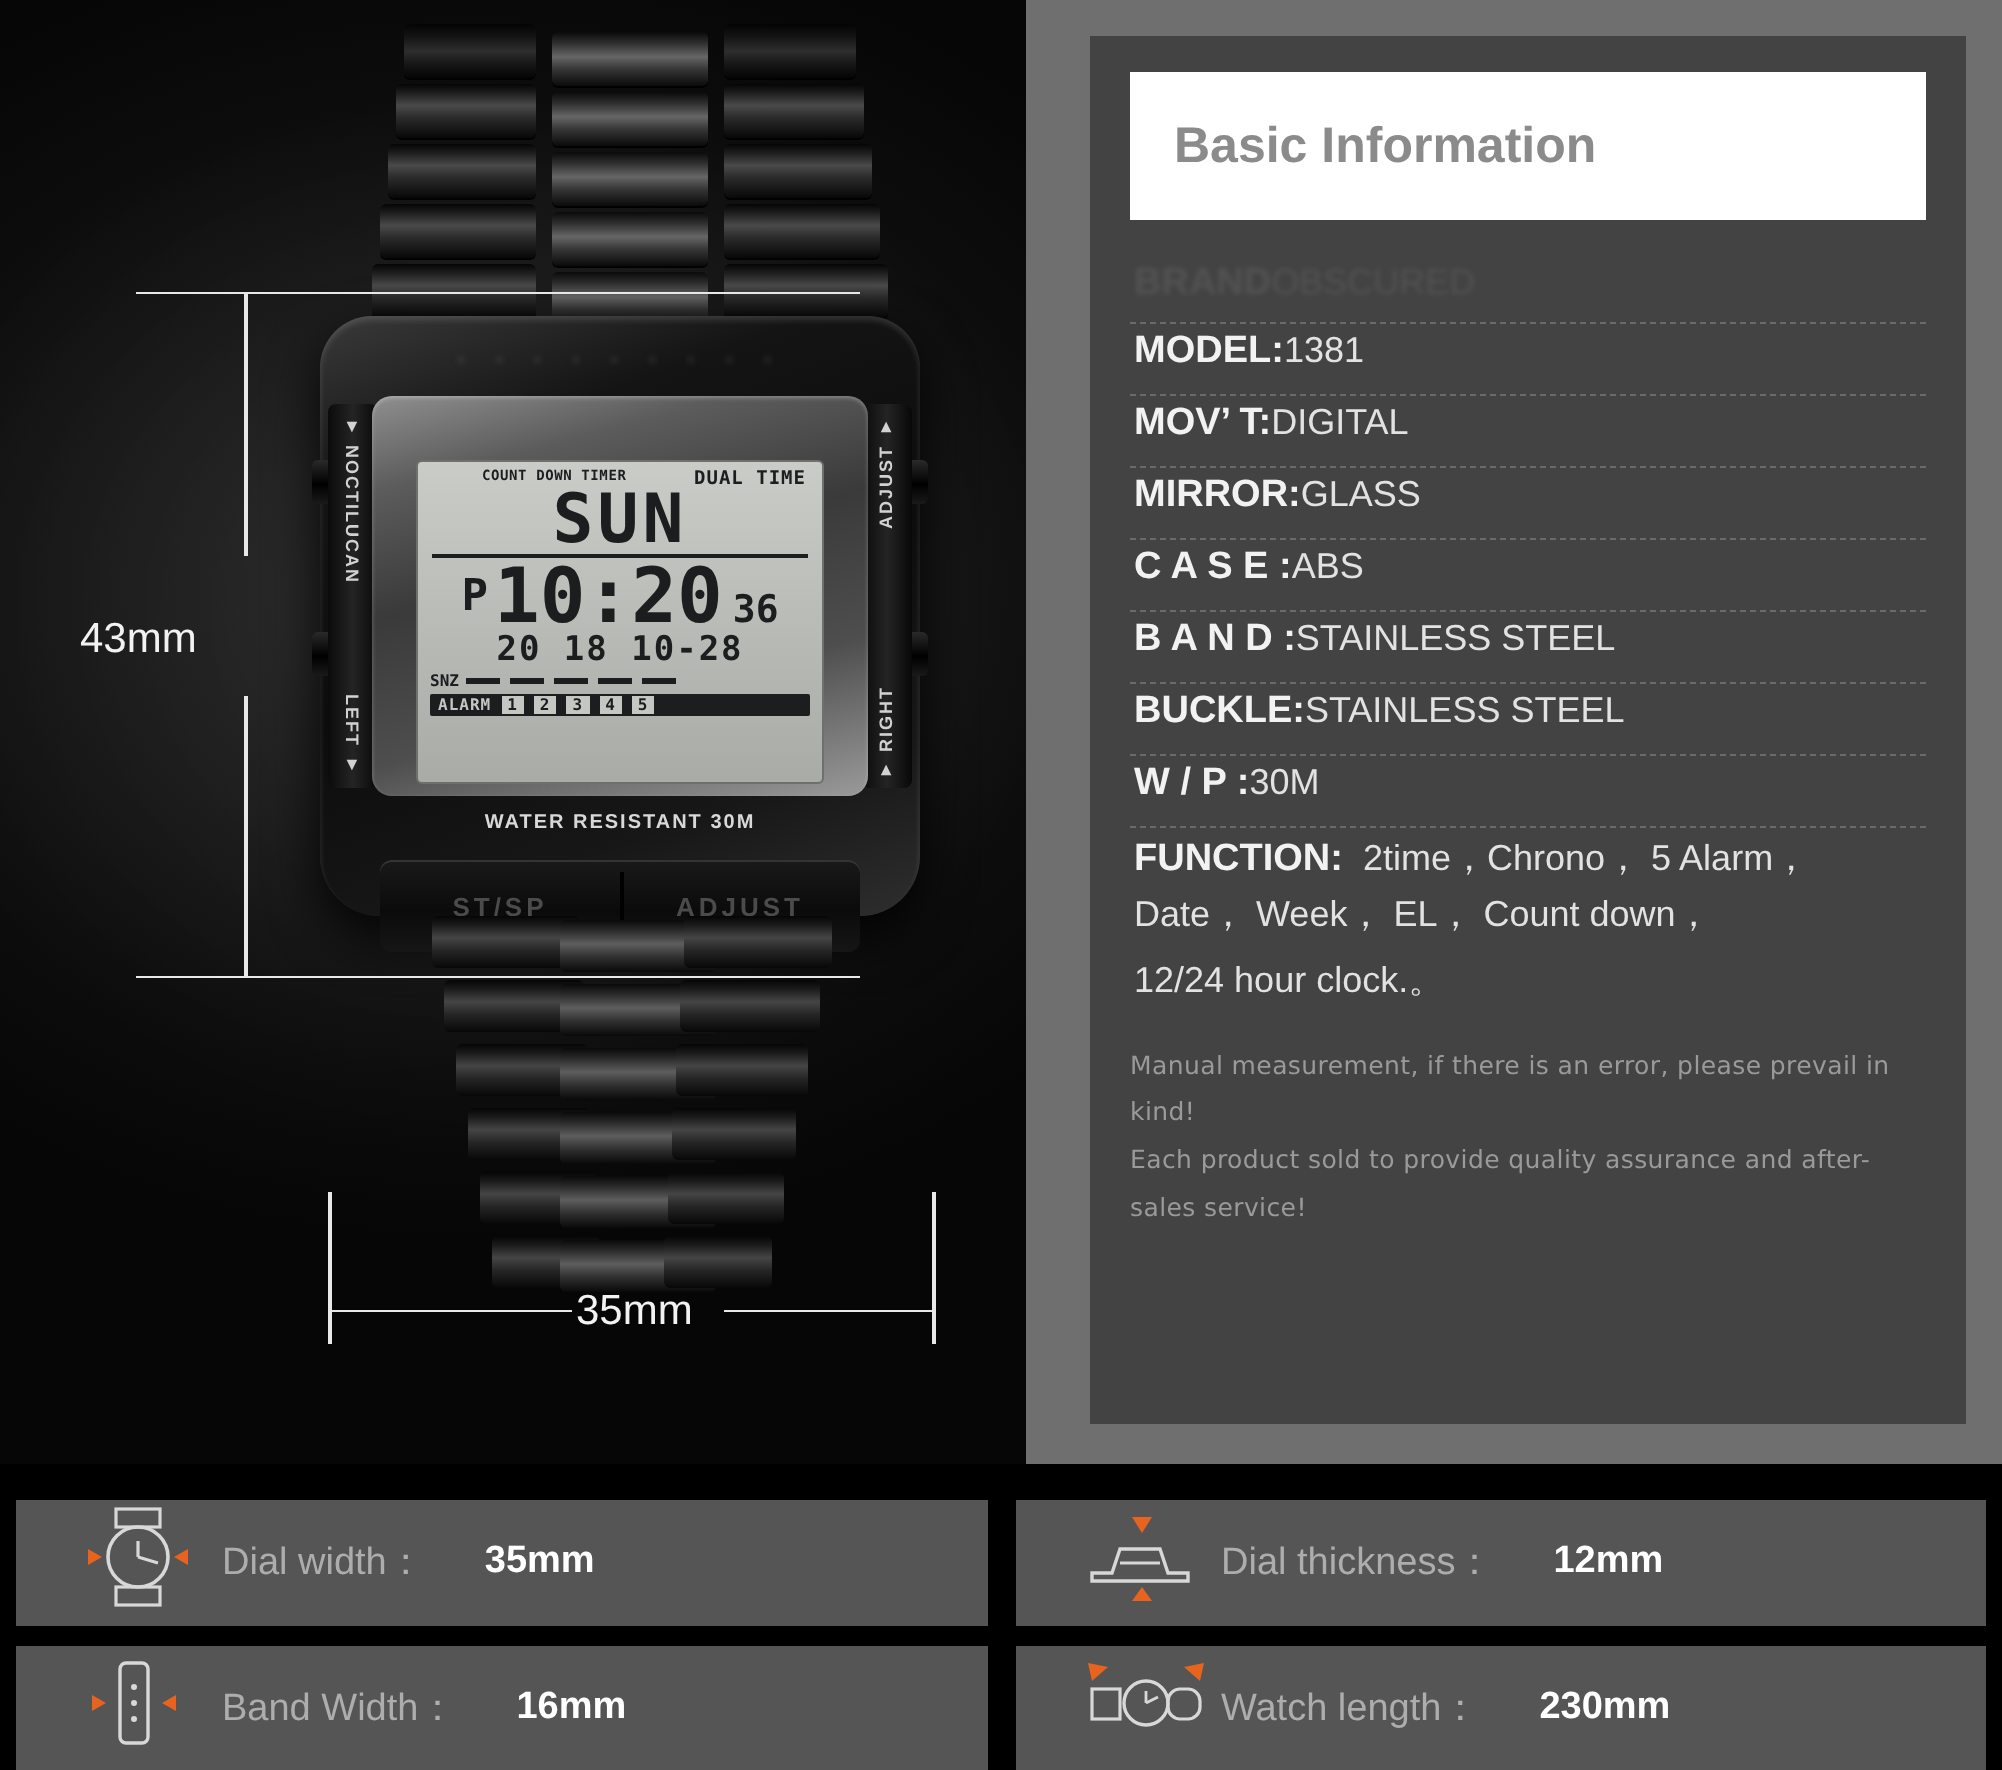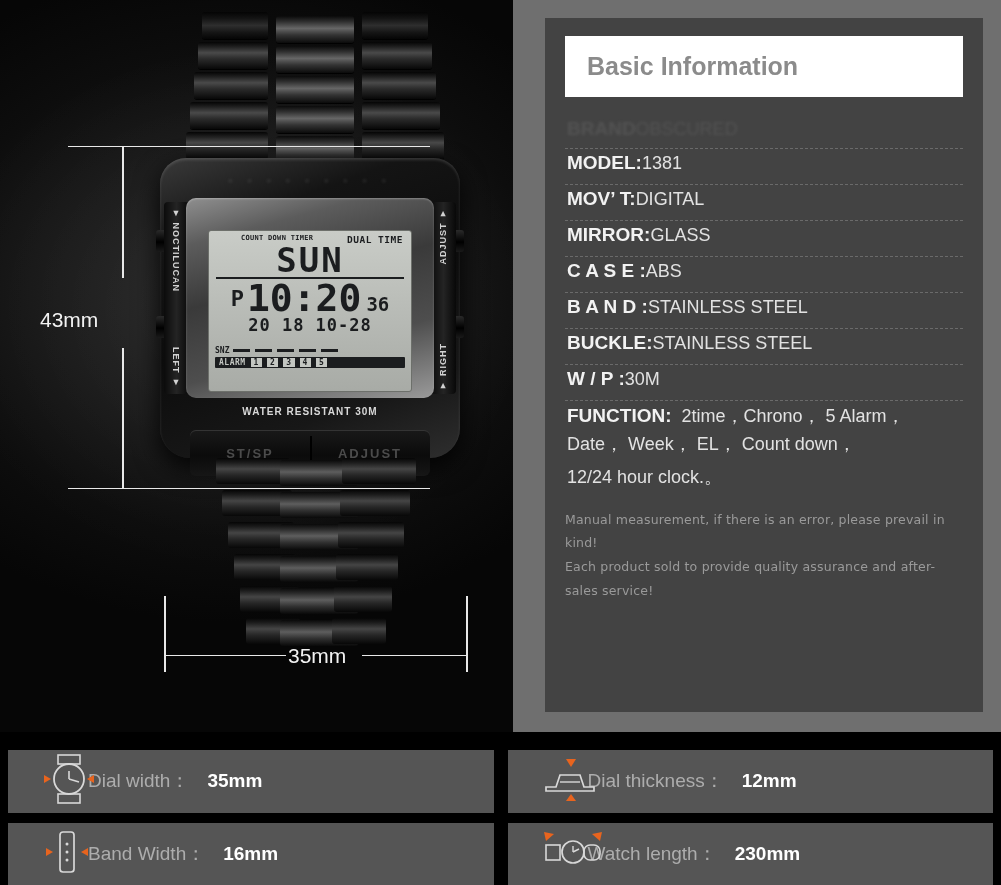--- a/index.html
+++ b/index.html
@@ -110,21 +110,21 @@
   .lcd-main {
     display: flex; align-items: baseline; justify-content: center; gap: 2px;
     font-size: 38px; font-weight: 700; line-height: 0.92; letter-spacing: 0px;
   }
   .lcd-main .pm { font-size: 22px; align-self: center; margin-right: 1px; }
   .lcd-main .sec { font-size: 19px; margin-left: 3px; }
   .lcd-date {
     text-align: center; font-size: 17px; font-weight: 700; letter-spacing: 1px;
     margin-top: 1px; line-height: 1;
   }
-  .lcd-snz { display: flex; align-items: center; gap: 4px; margin-top: 12px; font-size: 8px; font-weight: 700; text-align: center; }
+  .lcd-snz { display: flex; align-items: center; gap: 4px; margin-top: 2px; font-size: 8px; font-weight: 700; text-align: center; }
   .lcd-snz .bars { display: flex; gap: 5px; flex: 1; }
   .lcd-snz .bars i { display: block; width: 17px; height: 3px; background: #1b1d1f; }
   .lcd-alarm {
     display: flex; align-items: center; gap: 5px; margin-top: 2px;
     background: #1b1d1f; color: #c4c7c2; font-size: 8px; font-weight: 700;
     padding: 1px 4px; border-radius: 1px; letter-spacing: 0.5px;
   }
   .lcd-alarm b { background: #c4c7c2; color: #1b1d1f; padding: 0 3px; }
   .wr-txt {
     position: absolute; left: 0; right: 0; top: 248px; text-align: center;
@@ -162,21 +162,21 @@
   .info-wrap {
     position: absolute; left: 513px; top: 0; width: 488px; height: 732px;
     background: #6f6f6f; padding: 18px 18px 20px 32px;
   }
   .info-card {
     width: 100%; height: 100%;
     background: #434343; padding: 18px 20px 14px;
     display: flex; flex-direction: column;
   }
   .info-header {
-    background: #fff; height: 61px; display: flex; align-items: center;
+    background: #fff; height: 74px; display: flex; align-items: center;
     padding-left: 22px; flex: 0 0 auto;
   }
   .info-header span { color: #8b8b8b; font-size: 25px; font-weight: 700; }
   .spec-list { margin-top: 18px; flex: 1 1 auto; }
   .spec-row {
     display: flex; align-items: baseline; gap: 0;
     padding: 3px 2px 5px;
     border-bottom: 1px dashed #6a6a6a;
     min-height: 36px;
   }
@@ -196,22 +196,22 @@
   }
 
   
   .bottom {
     position: absolute; left: 0; top: 732px; width: 1001px; height: 153px;
     background: #000; padding: 18px 8px 0;
     display: grid; grid-template-columns: 1fr 1fr; grid-template-rows: 1fr 1fr;
     gap: 10px 14px;
   }
   .tile {
-    background: #555; display: flex; align-items: center; gap: 16px;
-    padding-left: 80px; position: relative;
+    background: #555; display: flex; align-items: center; gap: 28px;
+    padding-left: 103px; position: relative;
   }
   .tile-icon { position: absolute; left: 30px; top: 50%; transform: translateY(-50%); }
   .tile .lbl { color: #adadad; font-size: 19px; }
   .tile .val { color: #fff; font-size: 19px; font-weight: 700; margin-left: 2px; }
 </style>
 </head>
 <body>
 
 <div class="page">
 

